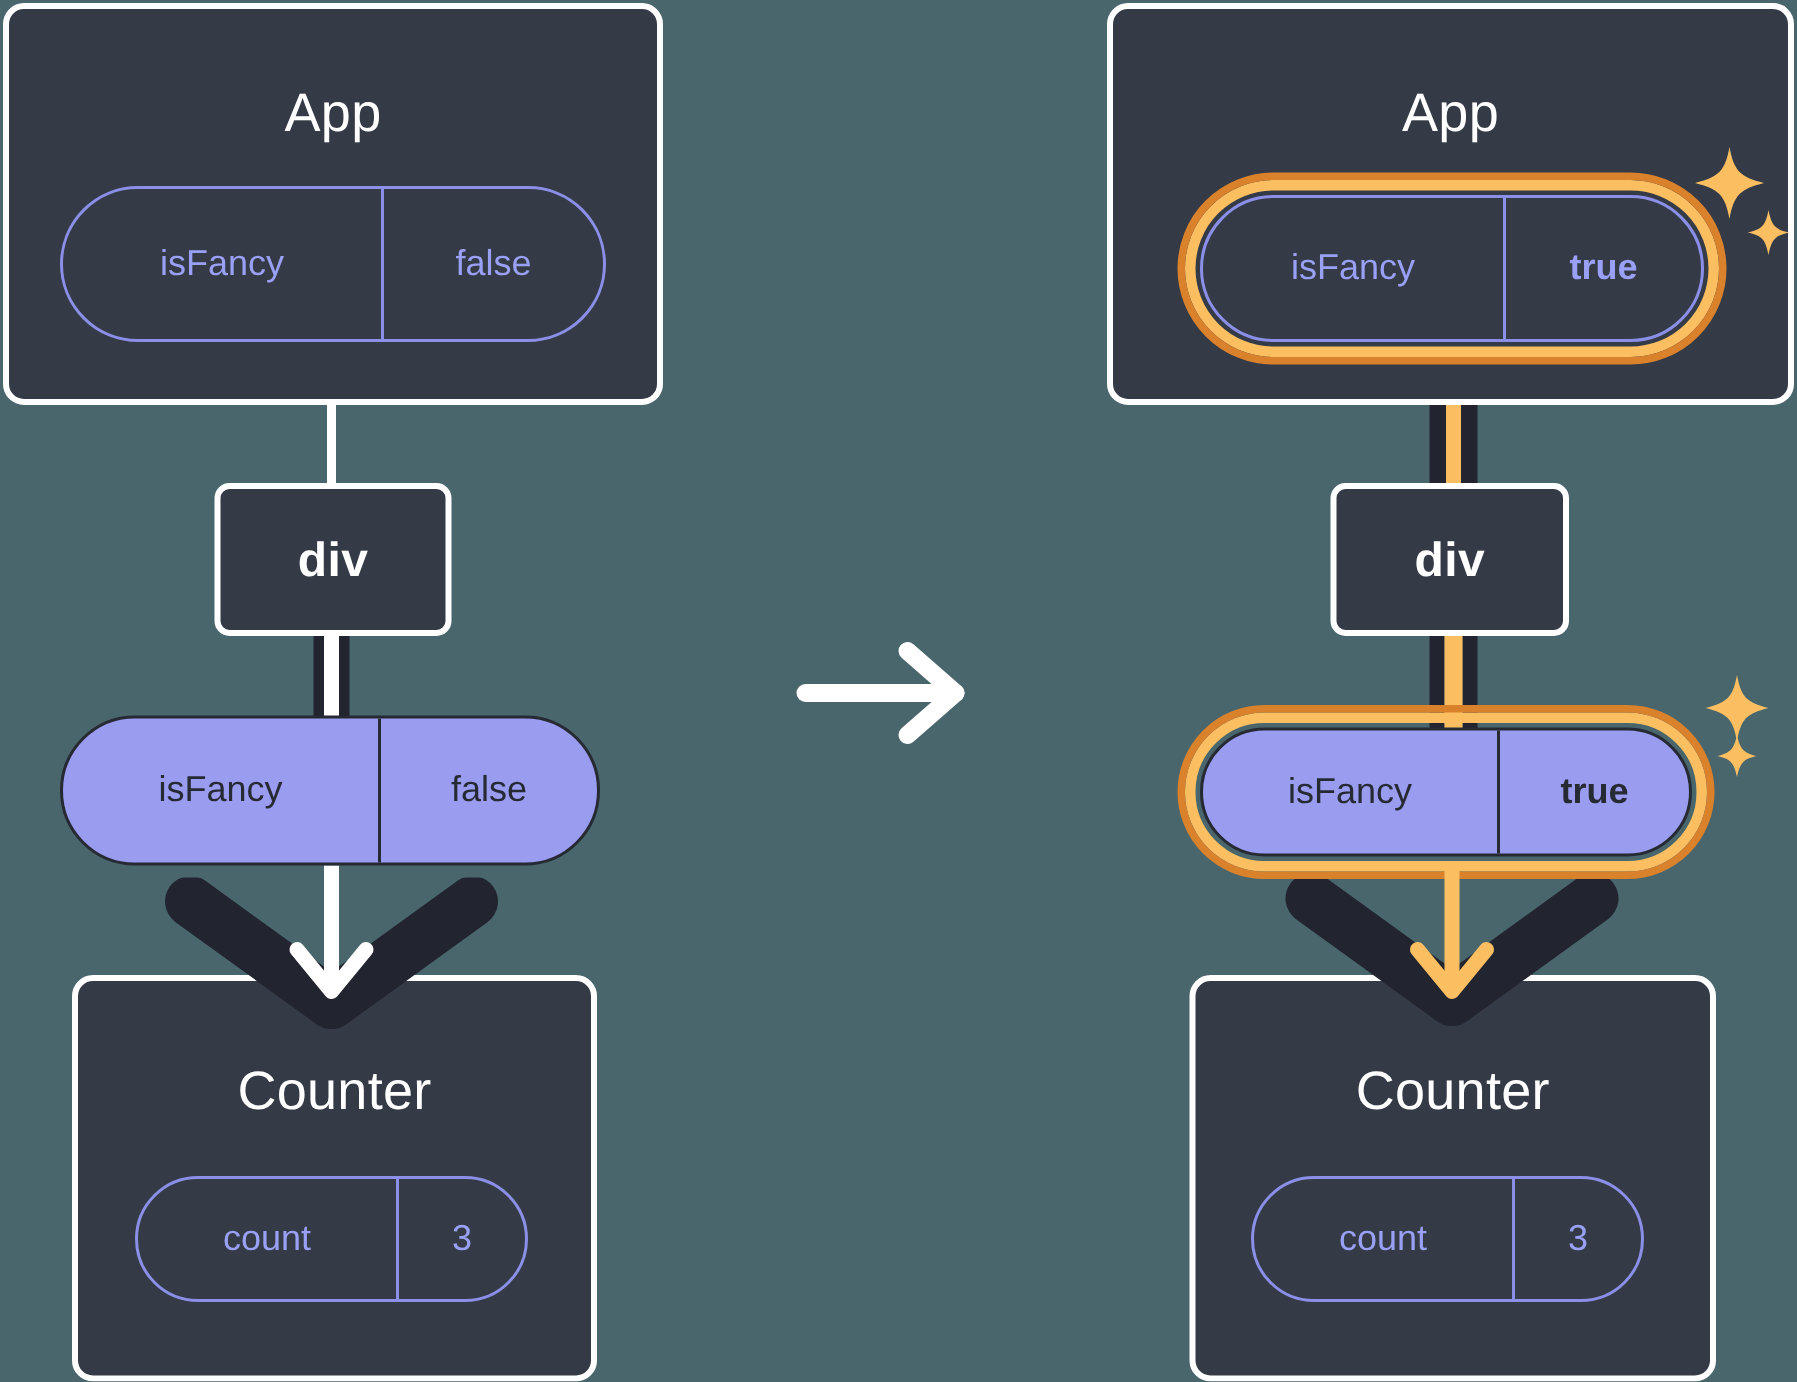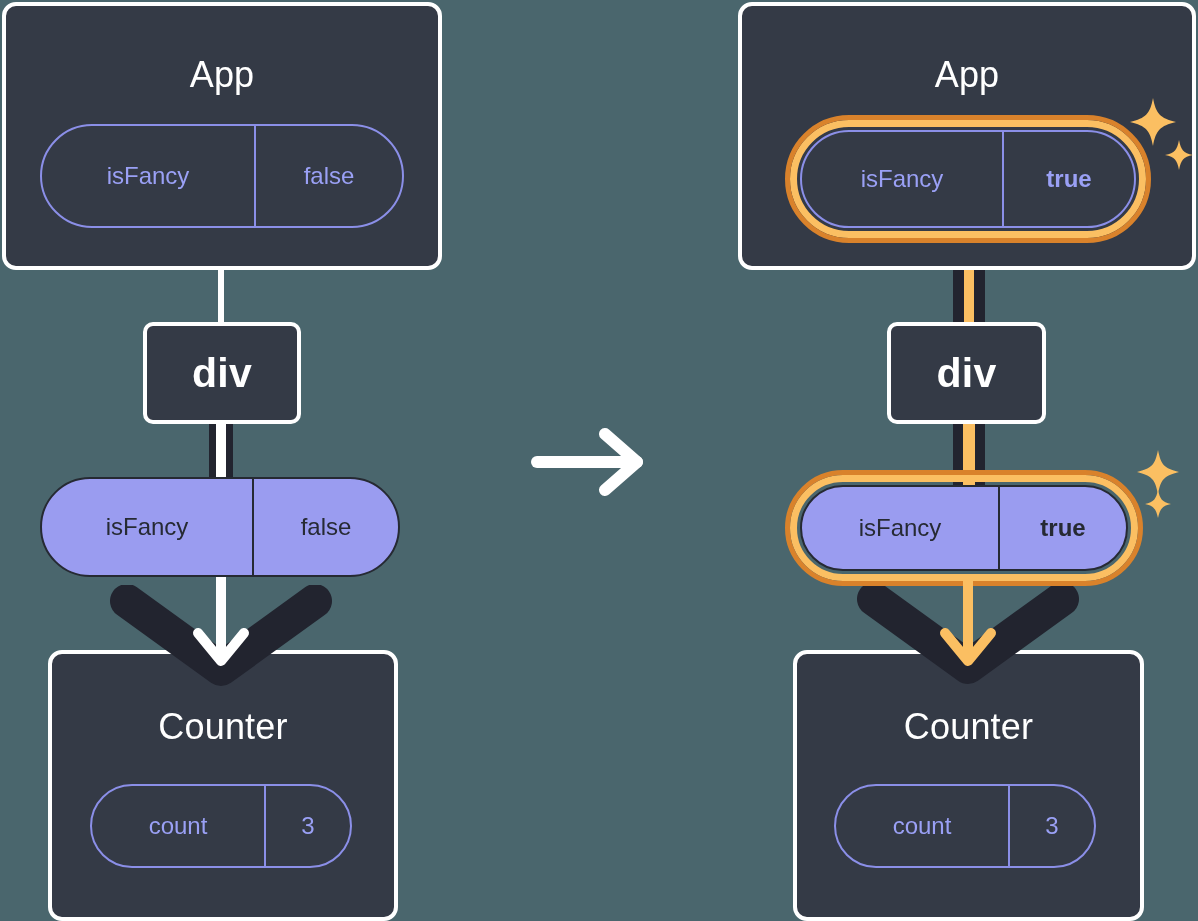--- a/index.html
+++ b/index.html
@@ -31,21 +31,21 @@
 
   .div-box{
     position:absolute;
     background:#343a46;
     border:4px solid #ffffff;
     border-radius:10px;
     box-sizing:border-box;
     z-index:8;
     display:flex;align-items:center;justify-content:center;
   }
-  .div-box span{color:#ffffff;font-size:41px;font-weight:700;letter-spacing:.3px;}
+  .div-box span{color:#ffffff;font-size:32px;font-weight:700;letter-spacing:.3px;}
 
   
   .thru-line{
     position:absolute;width:4px;z-index:7;
   }
 
   
   .pill{
     position:absolute;
     box-sizing:border-box;

